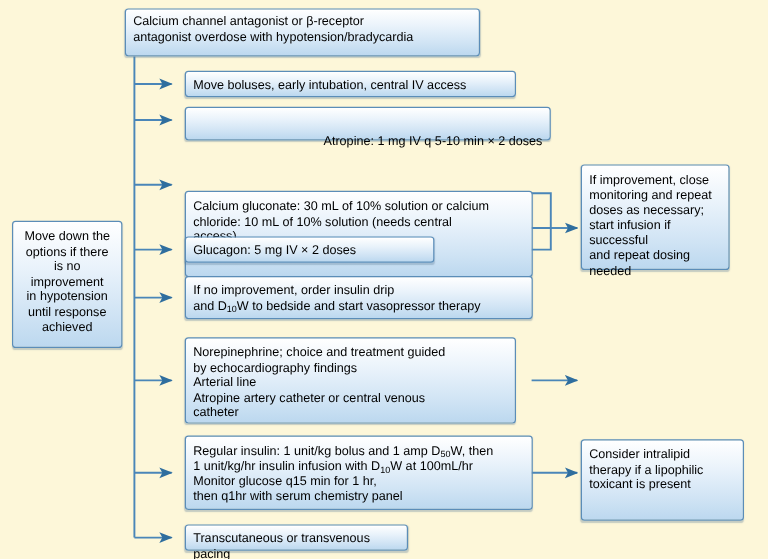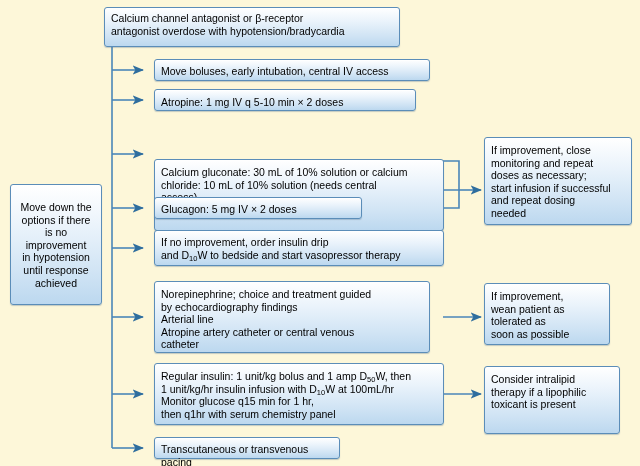--- a/index.html
+++ b/index.html
@@ -64,60 +64,56 @@
 
       <path d="M443,317 L481,317" marker-end="url(#ah)"></path>
 
       <path d="M443,394 L481,394" marker-end="url(#ah)"></path>
     </g>
   </svg>
 
   <div class="box" style="left:104px;top:7px;width:296px;height:40px;">Calcium channel antagonist or β-receptor
 antagonist overdose with hypotension/bradycardia</div>
 
-  <div class="box center" style="left:10px;top:184px;width:92px;height:121px;padding-top:16px;">Move down the
+  <div class="box center" style="left:10px;top:184px;width:92px;height:106px;padding-top:6px;">Move down the
 options if there
 is no
 improvement
 in hypotension
 until response
 achieved</div>
 
   <div class="box" style="left:154px;top:59px;width:276px;height:22px;padding-top:5px;">Move boluses, early intubation, central IV access</div>
 
-  <div class="box" style="left:154px;top:89px;width:262px;height:22px;padding-top:6px;">Atropine: 1 mg IV q 5-10 min × 2 doses</div>
+  <div class="box" style="left:154px;top:89px;width:305px;height:22px;padding-top:22px;text-align:right;">Atropine: 1 mg IV q 5-10 min × 2 doses</div>
 
   <div class="box" style="left:154px;top:119px;width:290px;height:72px;padding-top:6px;margin-top:40px;">Calcium gluconate: 30 mL of 10% solution or calcium
 chloride: 10 mL of 10% solution (needs central
 access)
 2-3 doses over 10 minutes</div>
 
   <div class="box" style="left:154px;top:197px;width:208px;height:22px;padding-top:5px;">Glucagon: 5 mg IV × 2 doses</div>
 
   <div class="box" style="left:154px;top:230px;width:290px;height:36px;padding-top:5px;">If no improvement, order insulin drip<br>and D<sub>10</sub>W to bedside and start vasopressor therapy</div>
 
   <div class="box" style="left:154px;top:281px;width:276px;height:72px;padding-top:6px;">Norepinephrine; choice and treatment guided
 by echocardiography findings
 Arterial line
 Atropine artery catheter or central venous
 catheter</div>
 
   <div class="box" style="left:154px;top:363px;width:290px;height:62px;padding-top:6px;">Regular insulin: 1 unit/kg bolus and 1 amp D<sub>50</sub>W, then<br>1 unit/kg/hr insulin infusion with D<sub>10</sub>W at 100mL/hr<br>Monitor glucose q15 min for 1 hr,<br>then q1hr with serum chemistry panel</div>
 
   <div class="box" style="left:154px;top:437px;width:186px;height:22px;padding-top:5px;">Transcutaneous or transvenous pacing</div>
 
-  <div class="box" style="left:484px;top:137px;width:148px;height:88px;padding-top:6px;">If improvement, close
+  <div class="box" style="left:484px;top:137px;width:124px;height:88px;padding-top:6px;">If improvement, close
 monitoring and repeat
 doses as necessary;
 start infusion if successful
 and repeat dosing
 needed</div>
 
-  <div class="box" style="left:484px;top:283px;width:126px;height:62px;padding-top:6px;">If improvement,
-wean patient as
-tolerated as
-soon as possible</div>
 
   <div class="box" style="left:484px;top:366px;width:136px;height:68px;padding-top:6px;">Consider intralipid
 therapy if a lipophilic
 toxicant is present</div>
 
 </div>
 
 </body></html>

